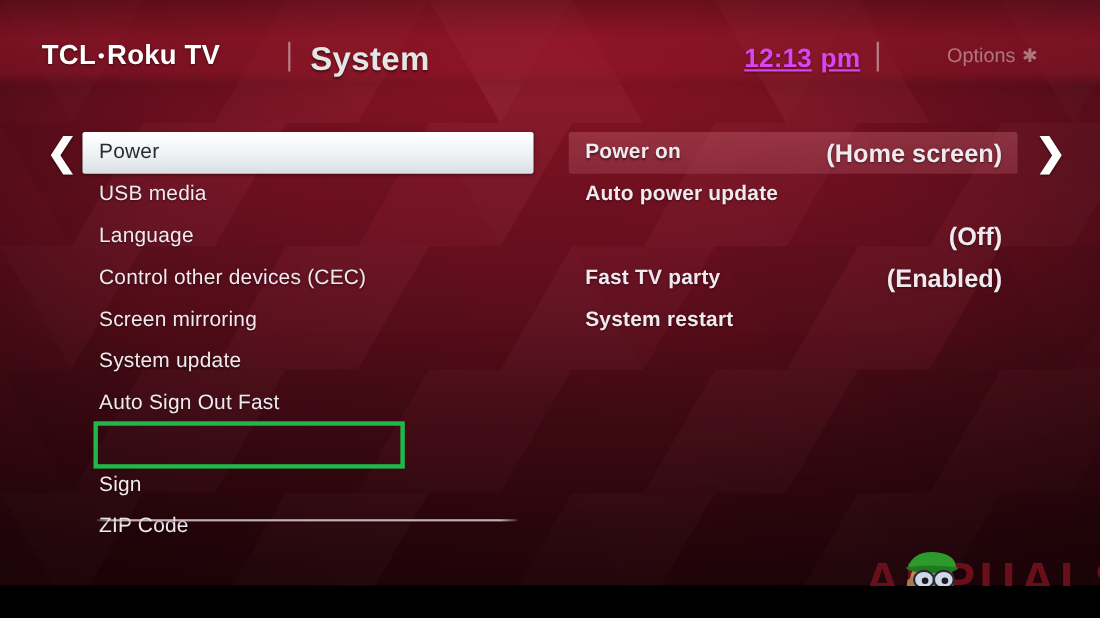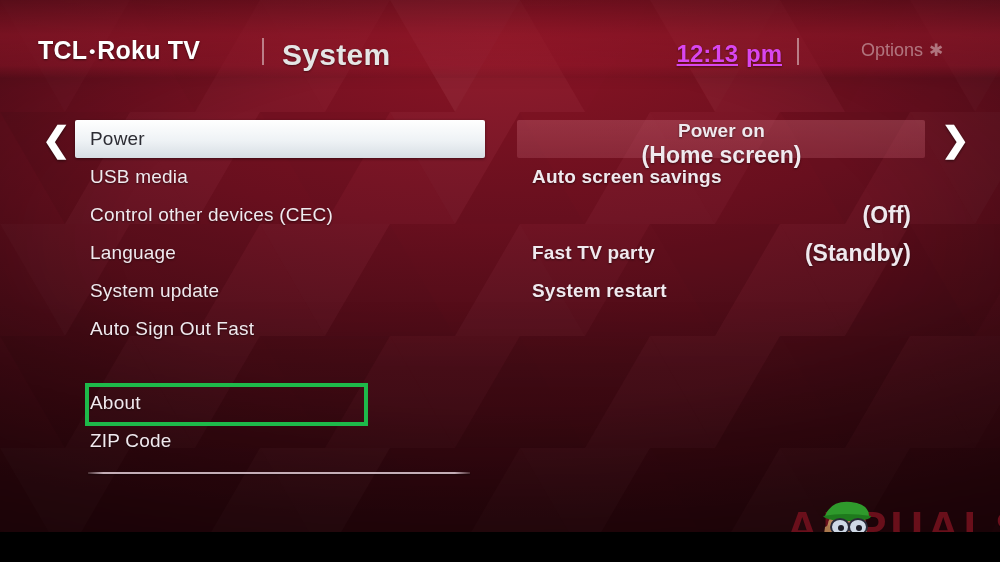--- a/index.html
+++ b/index.html
@@ -176,21 +176,20 @@
   }
 
   .list-right {
     position: absolute;
     left: 17px; top: 20px;
     width: 408px;
   }
   .row.selected-dim {
     background: linear-gradient(to bottom, rgba(190,95,110,0.42) 0%, rgba(170,75,92,0.40) 100%);
     border-radius: 2px;
-    flex-direction: column;
   }
   .row.selected-dim .label,
   .row.selected-dim .value { font-weight: bold; }
   .list-right .row .label,
   .list-right .row .value { font-weight: bold; }
   .list-right .row { padding-left: 15px; padding-right: 14px; }
 
   
   .anno-box {
     position: absolute;
@@ -342,67 +341,70 @@
     <div class="chev" id="chev-left">❮</div>
 
     <div class="list-left">
       <div class="row selected-light pad">
         <span class="label">Power</span>
       </div>
       <div class="row pad">
         <span class="label">USB media</span>
       </div>
       <div class="row pad">
+        <span class="label">Language</span>
+      </div>
+      <div class="row pad">
         <span class="label">Control other devices (CEC)</span>
       </div>
       <div class="row pad">
-        <span class="label">Language</span>
+        <span class="label">Screen mirroring</span>
       </div>
       <div class="row pad">
         <span class="label">System update</span>
       </div>
       <div class="row pad">
         <span class="label">Auto Sign Out Fast</span>
       </div>
 
       <div style="height:36px"></div>
 
       <div class="row pad">
-        <span class="label">About</span>
+        <span class="label">Sign</span>
       </div>
       <div class="row pad">
         <span class="label">ZIP Code</span>
       </div>
     </div>
 
     <div class="divider-line"></div>
   </div>
 
   <div class="col-right">
     <div class="chev" id="chev-right">❯</div>
 
     <div class="list-right">
       <div class="row selected-dim">
         <span class="label">Power on</span>
         <span class="gap"></span>
         <span class="value">(Home screen)</span>
       </div>
       <div class="row">
-        <span class="label">Auto screen savings</span>
+        <span class="label">Auto power update</span>
         <span class="gap"></span>
         <span class="value"></span>
       </div>
       <div class="row">
         <span class="gap"></span>
         <span class="value">(Off)</span>
       </div>
       <div class="row">
         <span class="label">Fast TV party</span>
         <span class="gap"></span>
-        <span class="value">(Standby)</span>
+        <span class="value">(Enabled)</span>
       </div>
       <div class="row">
         <span class="label">System restart</span>
         <span class="gap"></span>
         <span class="value"></span>
       </div>
     </div>
   </div>
 
   <div class="anno-box"></div>

